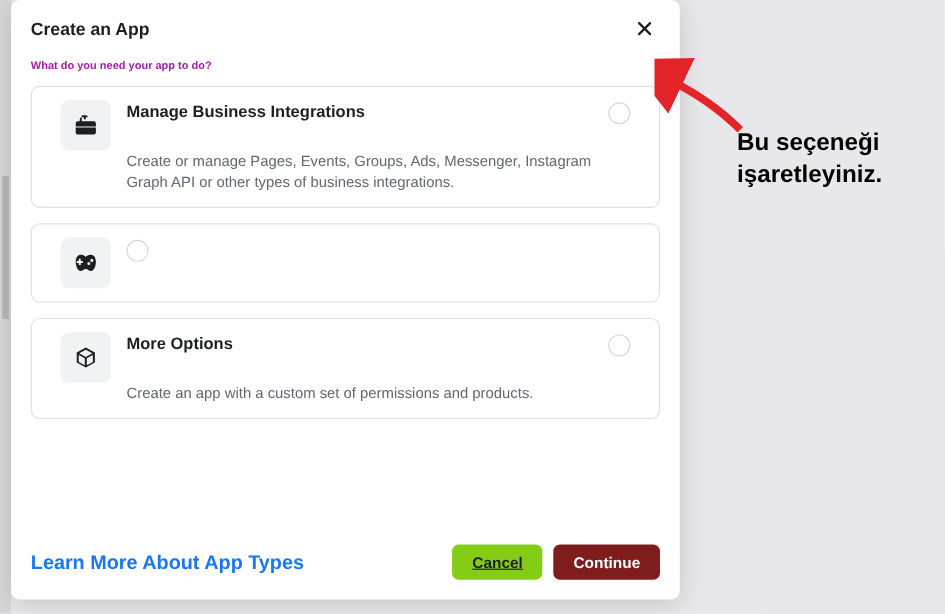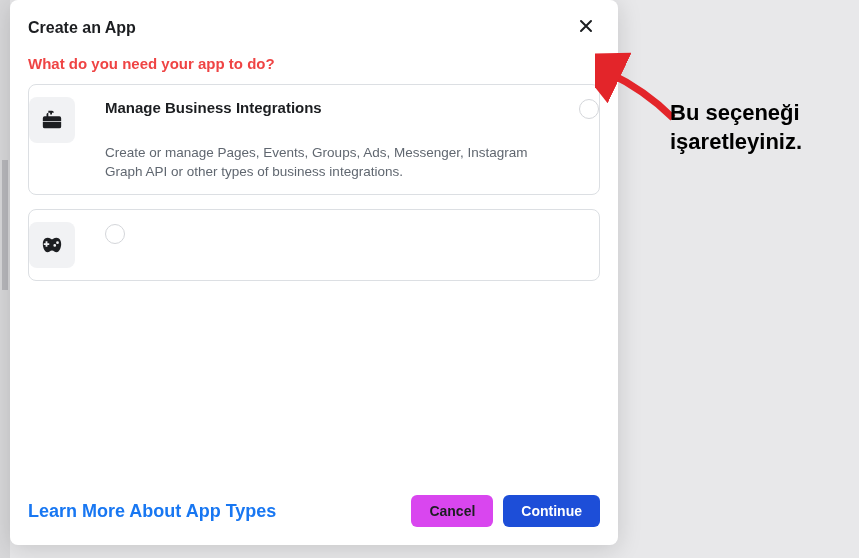--- a/index.html
+++ b/index.html
@@ -50,37 +50,37 @@
     background: none;
     border: none;
     font-size: 18px;
     color: #1c1e21;
     cursor: pointer;
     padding: 4px 6px;
     line-height: 1;
   }
   .modal-subtitle {
     padding: 4px 18px 12px 18px;
-    font-size: 15px;
-    font-weight: 700;
-    color: #ef4444;
+    font-size: 10px;
+    font-weight: 700;
+    color: #a21caf;
   }
   .options {
     padding: 0 18px;
     display: flex;
     flex-direction: column;
     gap: 14px;
   }
   .option-card {
     border: 1px solid #dcdfe3;
     border-radius: 8px;
-    padding: 12px 0;
+    padding: 12px 26px;
     display: flex;
     align-items: flex-start;
-    gap: 30px;
+    gap: 14px;
     cursor: pointer;
     position: relative;
   }
   .option-icon {
     width: 46px;
     height: 46px;
     background: #f1f2f4;
     border-radius: 8px;
     display: flex;
     align-items: center;
@@ -132,37 +132,38 @@
   }
   .btn {
     border: none;
     border-radius: 6px;
     padding: 8px 18px;
     font-size: 14px;
     font-weight: 600;
     cursor: pointer;
   }
   .btn-cancel {
-    background: #d946ef;
-    color: #1c1e21;
+    background: #84cc16;
+    color: #1c1e21;
+    text-decoration: underline;
   }
   .btn-continue {
-    background: #1d4ed8;
+    background: #7f1d1d;
     color: #fff;
   }
   .annotation-arrow {
     position: absolute;
     left: 595px;
     top: 40px;
     pointer-events: none;
   }
   .annotation-text {
     position: absolute;
     left: 670px;
-    top: 99px;
+    top: 115px;
     font-size: 22px;
     font-weight: 700;
     color: #000;
     line-height: 1.3;
     width: 180px;
   }
 </style>
 </head>
 <body>
 
@@ -202,20 +203,32 @@
     <div class="option-card">
       <div class="option-icon">
         <svg width="22" height="22" viewBox="0 0 24 24" fill="#1c1e21">
             <path d="M17 4c-3 0-5 2-5 2s-2-2-5-2C4 4 2 7 2 11c0 4 2 9 5 9 2 0 3-2 5-2s3 2 5 2c3 0 5-5 5-9 0-4-2-7-5-7zM9 12H7v2H5v-2H3v-2h2V8h2v2h2v2zm6 2a1.5 1.5 0 1 1 0-3 1.5 1.5 0 0 1 0 3zm3-3a1.5 1.5 0 1 1 0-3 1.5 1.5 0 0 1 0 3z"></path>
           </svg>
       </div>
       <div class="option-radio"></div>
     </div>
 
 
+    <div class="option-card">
+      <div class="option-icon">
+        <svg width="22" height="22" viewBox="0 0 24 24" fill="#1c1e21">
+            <path d="M12 2 3 7v10l9 5 9-5V7l-9-5zm0 2.3 6.5 3.6L12 11.5 5.5 7.9 12 4.3zM5 9.4l6 3.3v7l-6-3.3v-7zm8 10.3v-7l6-3.3v7l-6 3.3z"></path>
+          </svg>
+      </div>
+      <div class="option-body">
+        <div class="option-title">More Options</div>
+        <div class="option-desc">Create an app with a custom set of permissions and products.</div>
+      </div>
+      <div class="option-radio"></div>
+    </div>
 
   </div>
 
   <div class="modal-footer">
     <a class="learn-more">Learn More About App Types</a>
     <div class="footer-buttons">
       <button class="btn btn-cancel">Cancel</button>
       <button class="btn btn-continue">Continue</button>
     </div>
   </div>

